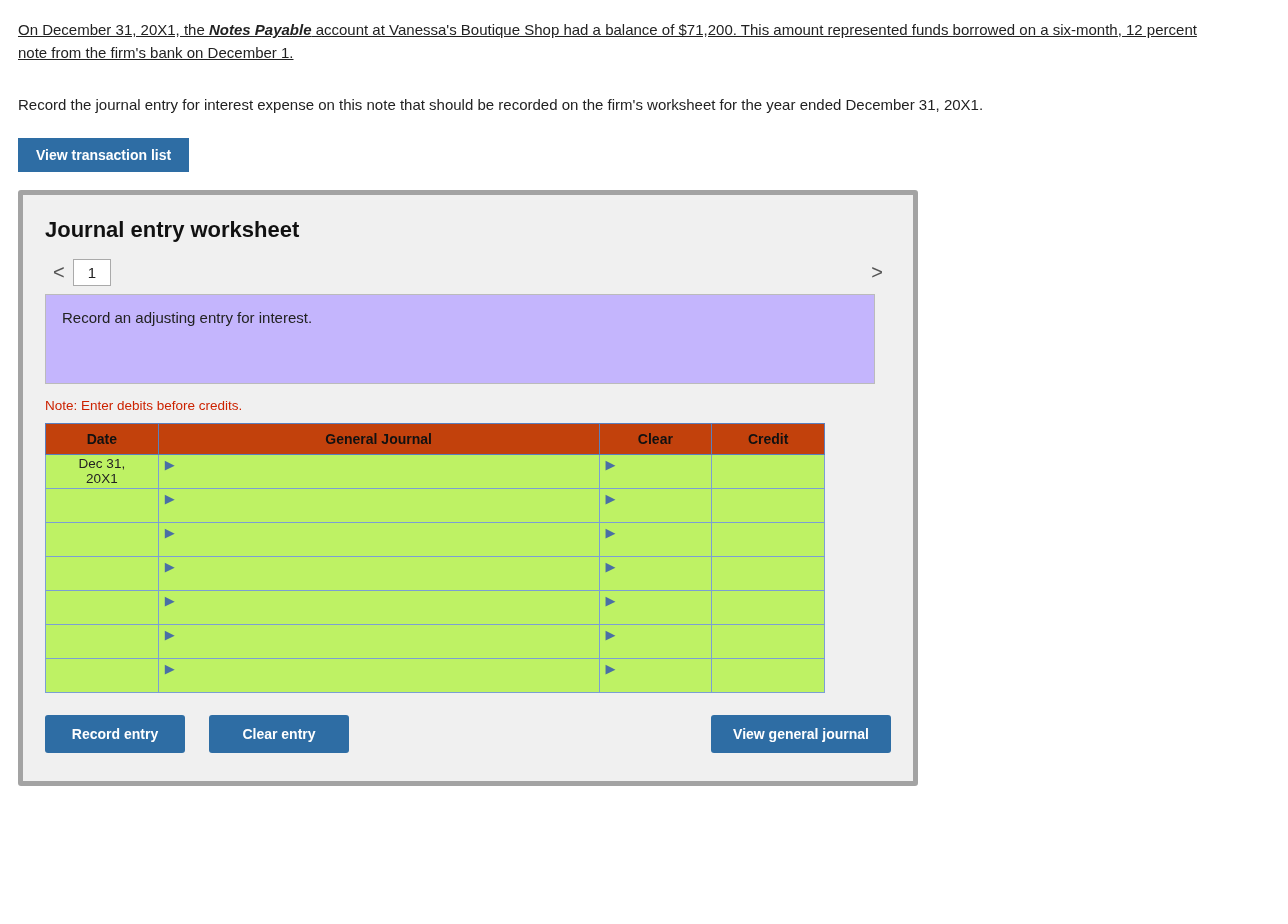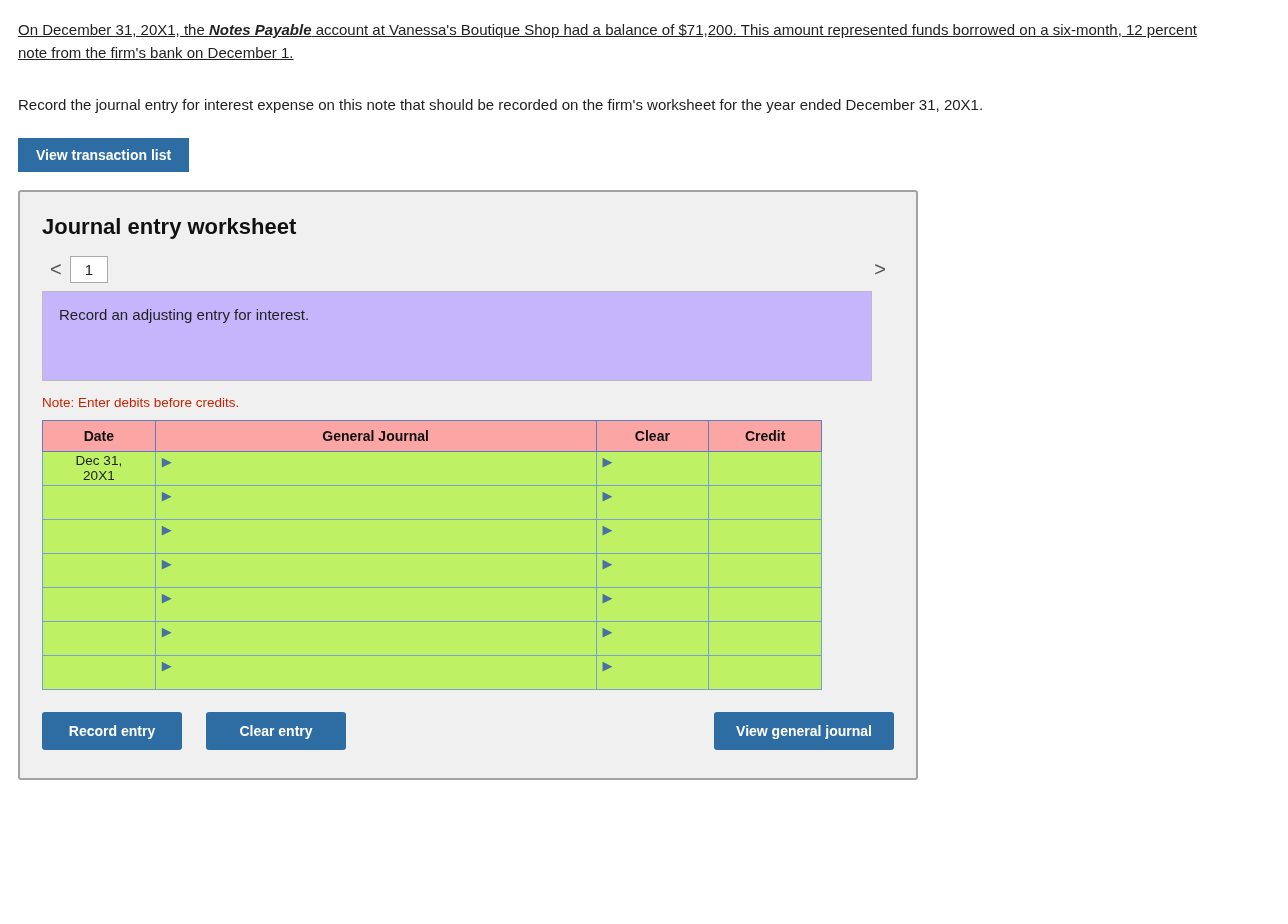--- a/index.html
+++ b/index.html
@@ -31,21 +31,21 @@
       padding: 9px 18px;
       font-size: 14px;
       font-weight: bold;
       border-radius: 0;
       cursor: pointer;
       margin-bottom: 18px;
       display: inline-block;
     }
     .worksheet-container {
       background: #f0f0f0;
-      border: 2px solid #a3a3a3;
+      border: 5px solid #a3a3a3;
       border-radius: 3px;
       padding: 22px 22px 28px 22px;
       max-width: 900px;
     }
     .worksheet-title {
       font-size: 22px;
       font-weight: bold;
       margin-bottom: 16px;
       color: #111;
     }
@@ -89,21 +89,21 @@
       font-size: 13.5px;
       margin-bottom: 10px;
     }
     
     .journal-table {
       width: 780px;
       border-collapse: collapse;
       margin-bottom: 22px;
     }
     .journal-table thead tr th {
-      background: #fca5a5;
+      background: #c2410c;
       color: #111;
       font-weight: bold;
       border: 1px solid #5a7fbf;
       padding: 7px 10px;
       text-align: center;
       font-size: 14px;
     }
     .journal-table thead tr th.date-col { width: 110px; }
     .journal-table thead tr th.gj-col { width: 430px; }
     .journal-table thead tr th.debit-col { width: 110px; }

